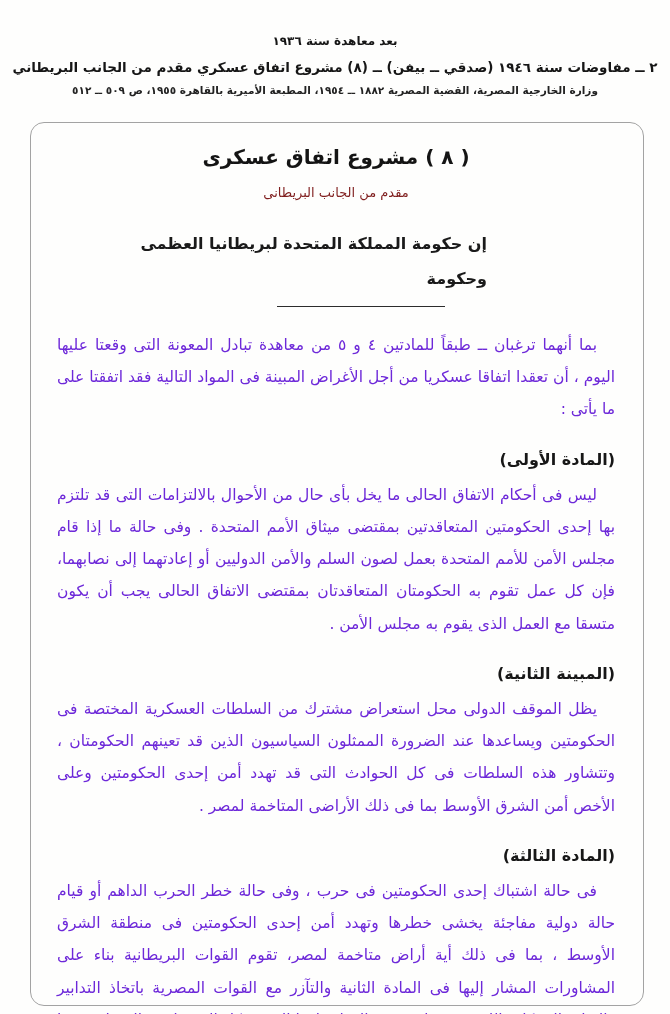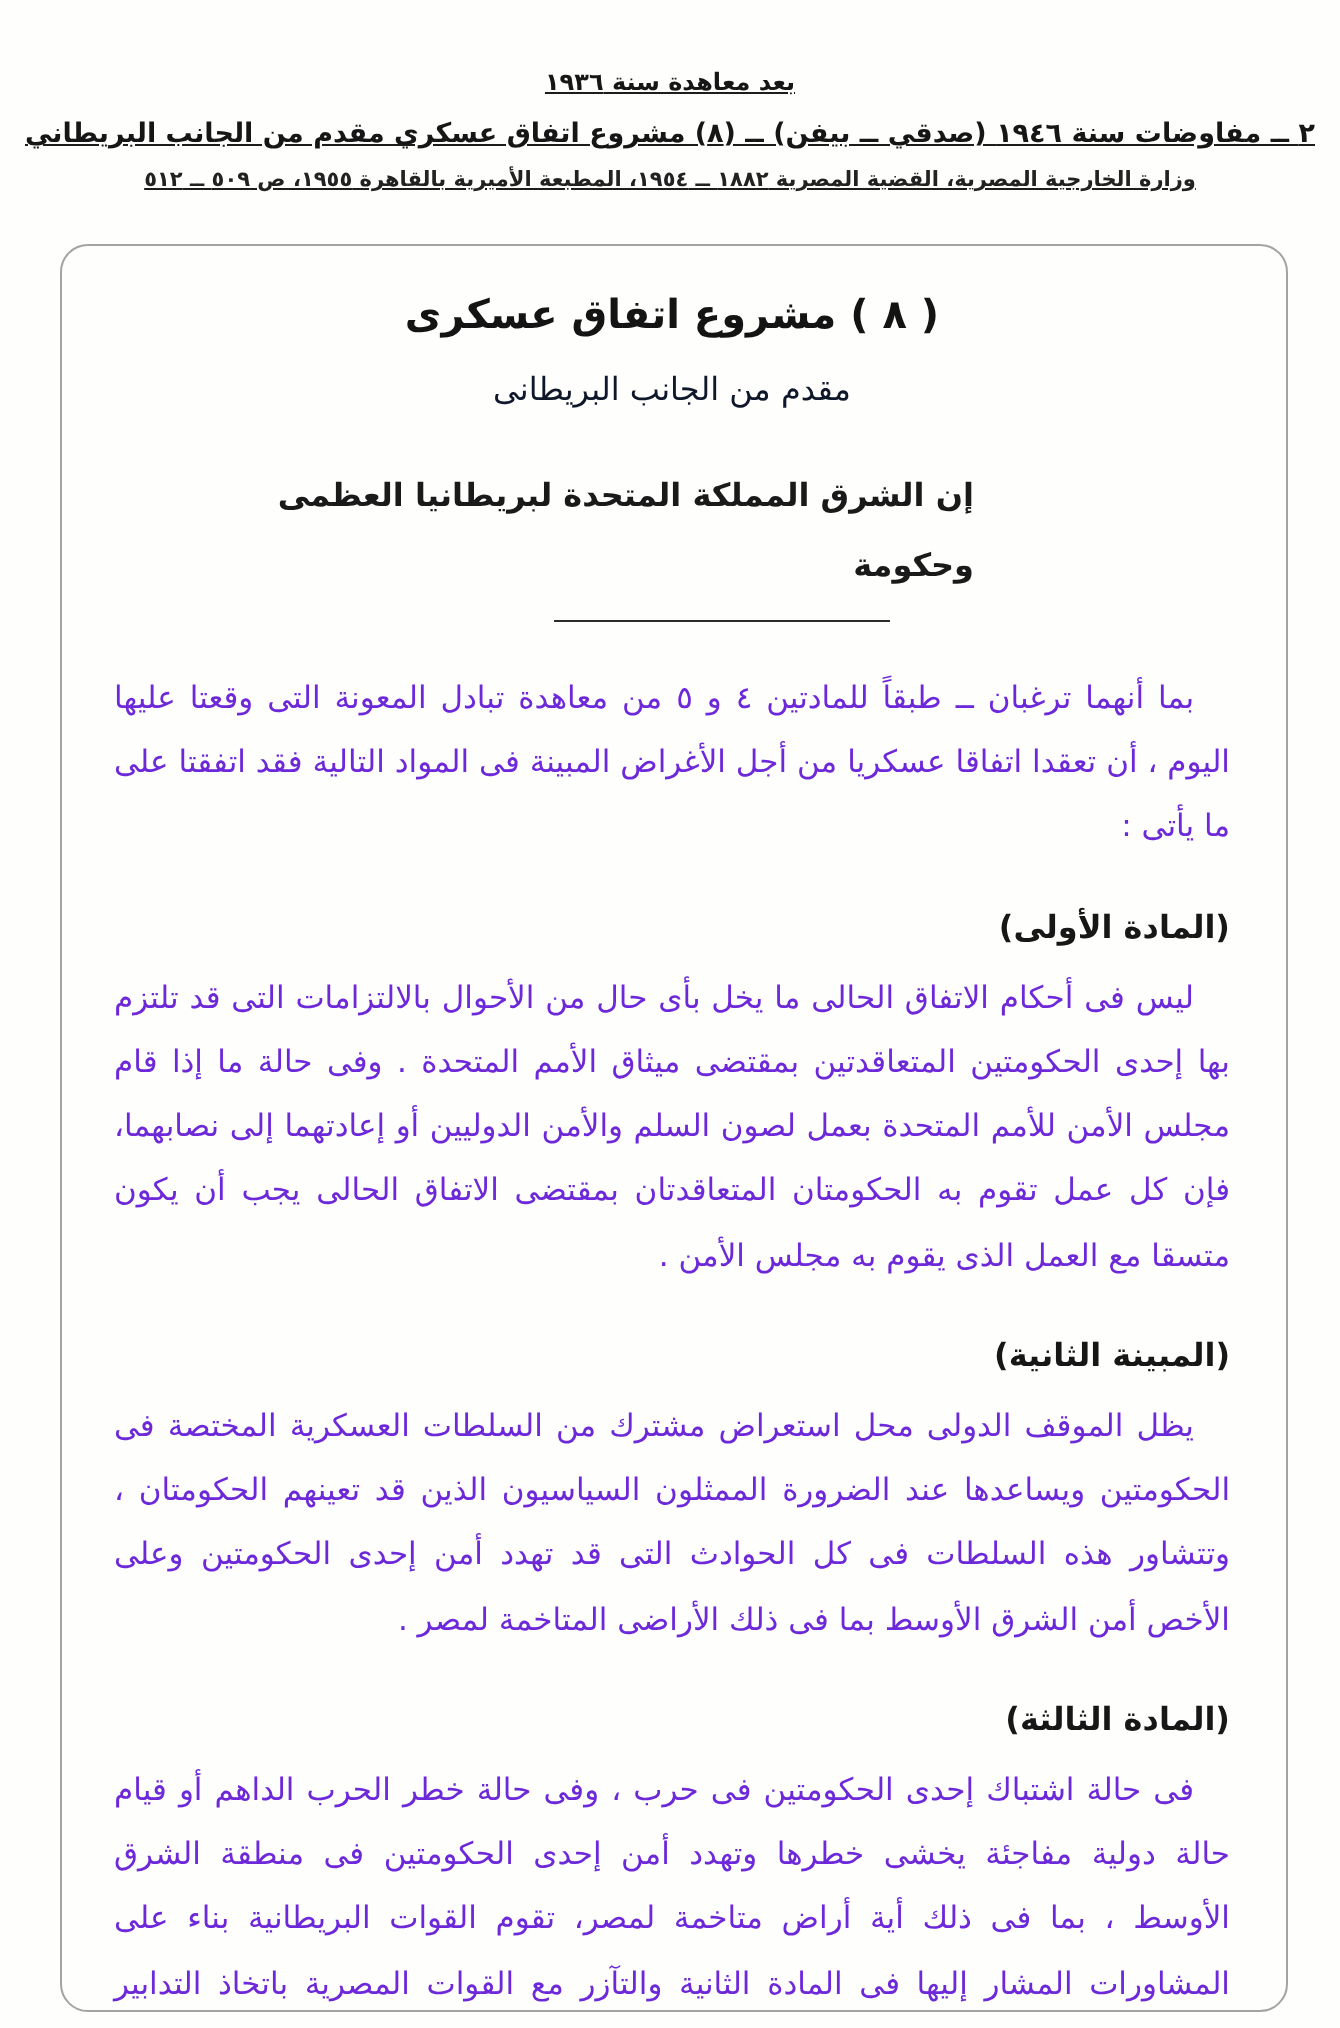--- a/index.html
+++ b/index.html
@@ -9,21 +9,20 @@
     font-family: "DejaVu Sans", sans-serif;
   }
   .page {
     position: relative;
     width: 670px;
     height: 1014px;
     background: #fefefd;
     color: #1d1d1d;
     overflow: hidden;
     direction: rtl;
-    text-decoration: underline;
   }
   .doc-header {
     text-align: center;
     padding-top: 34px;
     color: #161616;
   }
   .h-line1 {
     font-size: 12px;
     font-weight: bold;
     letter-spacing: 0.5px;
@@ -55,22 +54,22 @@
   .doc-title {
     margin: 6px 0 0 0;
     text-align: center;
     font-size: 20px;
     font-weight: bold;
     color: #141414;
   }
   .doc-subtitle {
     margin-top: 16px;
     text-align: center;
-    font-size: 16px;
-    color: #0f172a;
+    font-size: 13px;
+    color: #7f1d1d;
   }
   .party-block {
     margin-top: 34px;
     margin-right: 128px;
     font-size: 16px;
     font-weight: 600;
     color: #1a1a1a;
   }
   .party1 {
     text-align: right;
@@ -118,21 +117,21 @@
     <div class="h-line3">وزارة الخارجية المصرية، القضية المصرية ١٨٨٢ ــ ١٩٥٤، المطبعة الأميرية بالقاهرة ١٩٥٥، ص ٥٠٩ ــ ٥١٢</div>
   </header>
 
   <section class="highlight-box">
 
     <h1 class="doc-title">( ٨ ) مشروع اتفاق عسكرى</h1>
 
     <div class="doc-subtitle">مقدم من الجانب البريطانى</div>
 
     <div class="party-block">
-      <div class="party1">إن الشرق المملكة المتحدة لبريطانيا العظمى</div>
+      <div class="party1">إن حكومة المملكة المتحدة لبريطانيا العظمى</div>
       <div class="party2">وحكومة</div>
       <div class="blank-line"></div>
     </div>
 
     <p class="body-text preamble">بما أنهما ترغبان ــ طبقاً للمادتين ٤ و ٥ من معاهدة تبادل المعونة التى وقعتا عليها اليوم ، أن تعقدا اتفاقا عسكريا من أجل الأغراض المبينة فى المواد التالية فقد اتفقتا على ما يأتى :</p>
 
     <h2 class="article-heading">(المادة الأولى)</h2>
     <p class="body-text article-body">ليس فى أحكام الاتفاق الحالى ما يخل بأى حال من الأحوال بالالتزامات التى قد تلتزم بها إحدى الحكومتين المتعاقدتين بمقتضى ميثاق الأمم المتحدة . وفى حالة ما إذا قام مجلس الأمن للأمم المتحدة بعمل لصون السلم والأمن الدوليين أو إعادتهما إلى نصابهما، فإن كل عمل تقوم به الحكومتان المتعاقدتان بمقتضى الاتفاق الحالى يجب أن يكون متسقا مع العمل الذى يقوم به مجلس الأمن .</p>
 
     <h2 class="article-heading">(المبينة الثانية)</h2>

